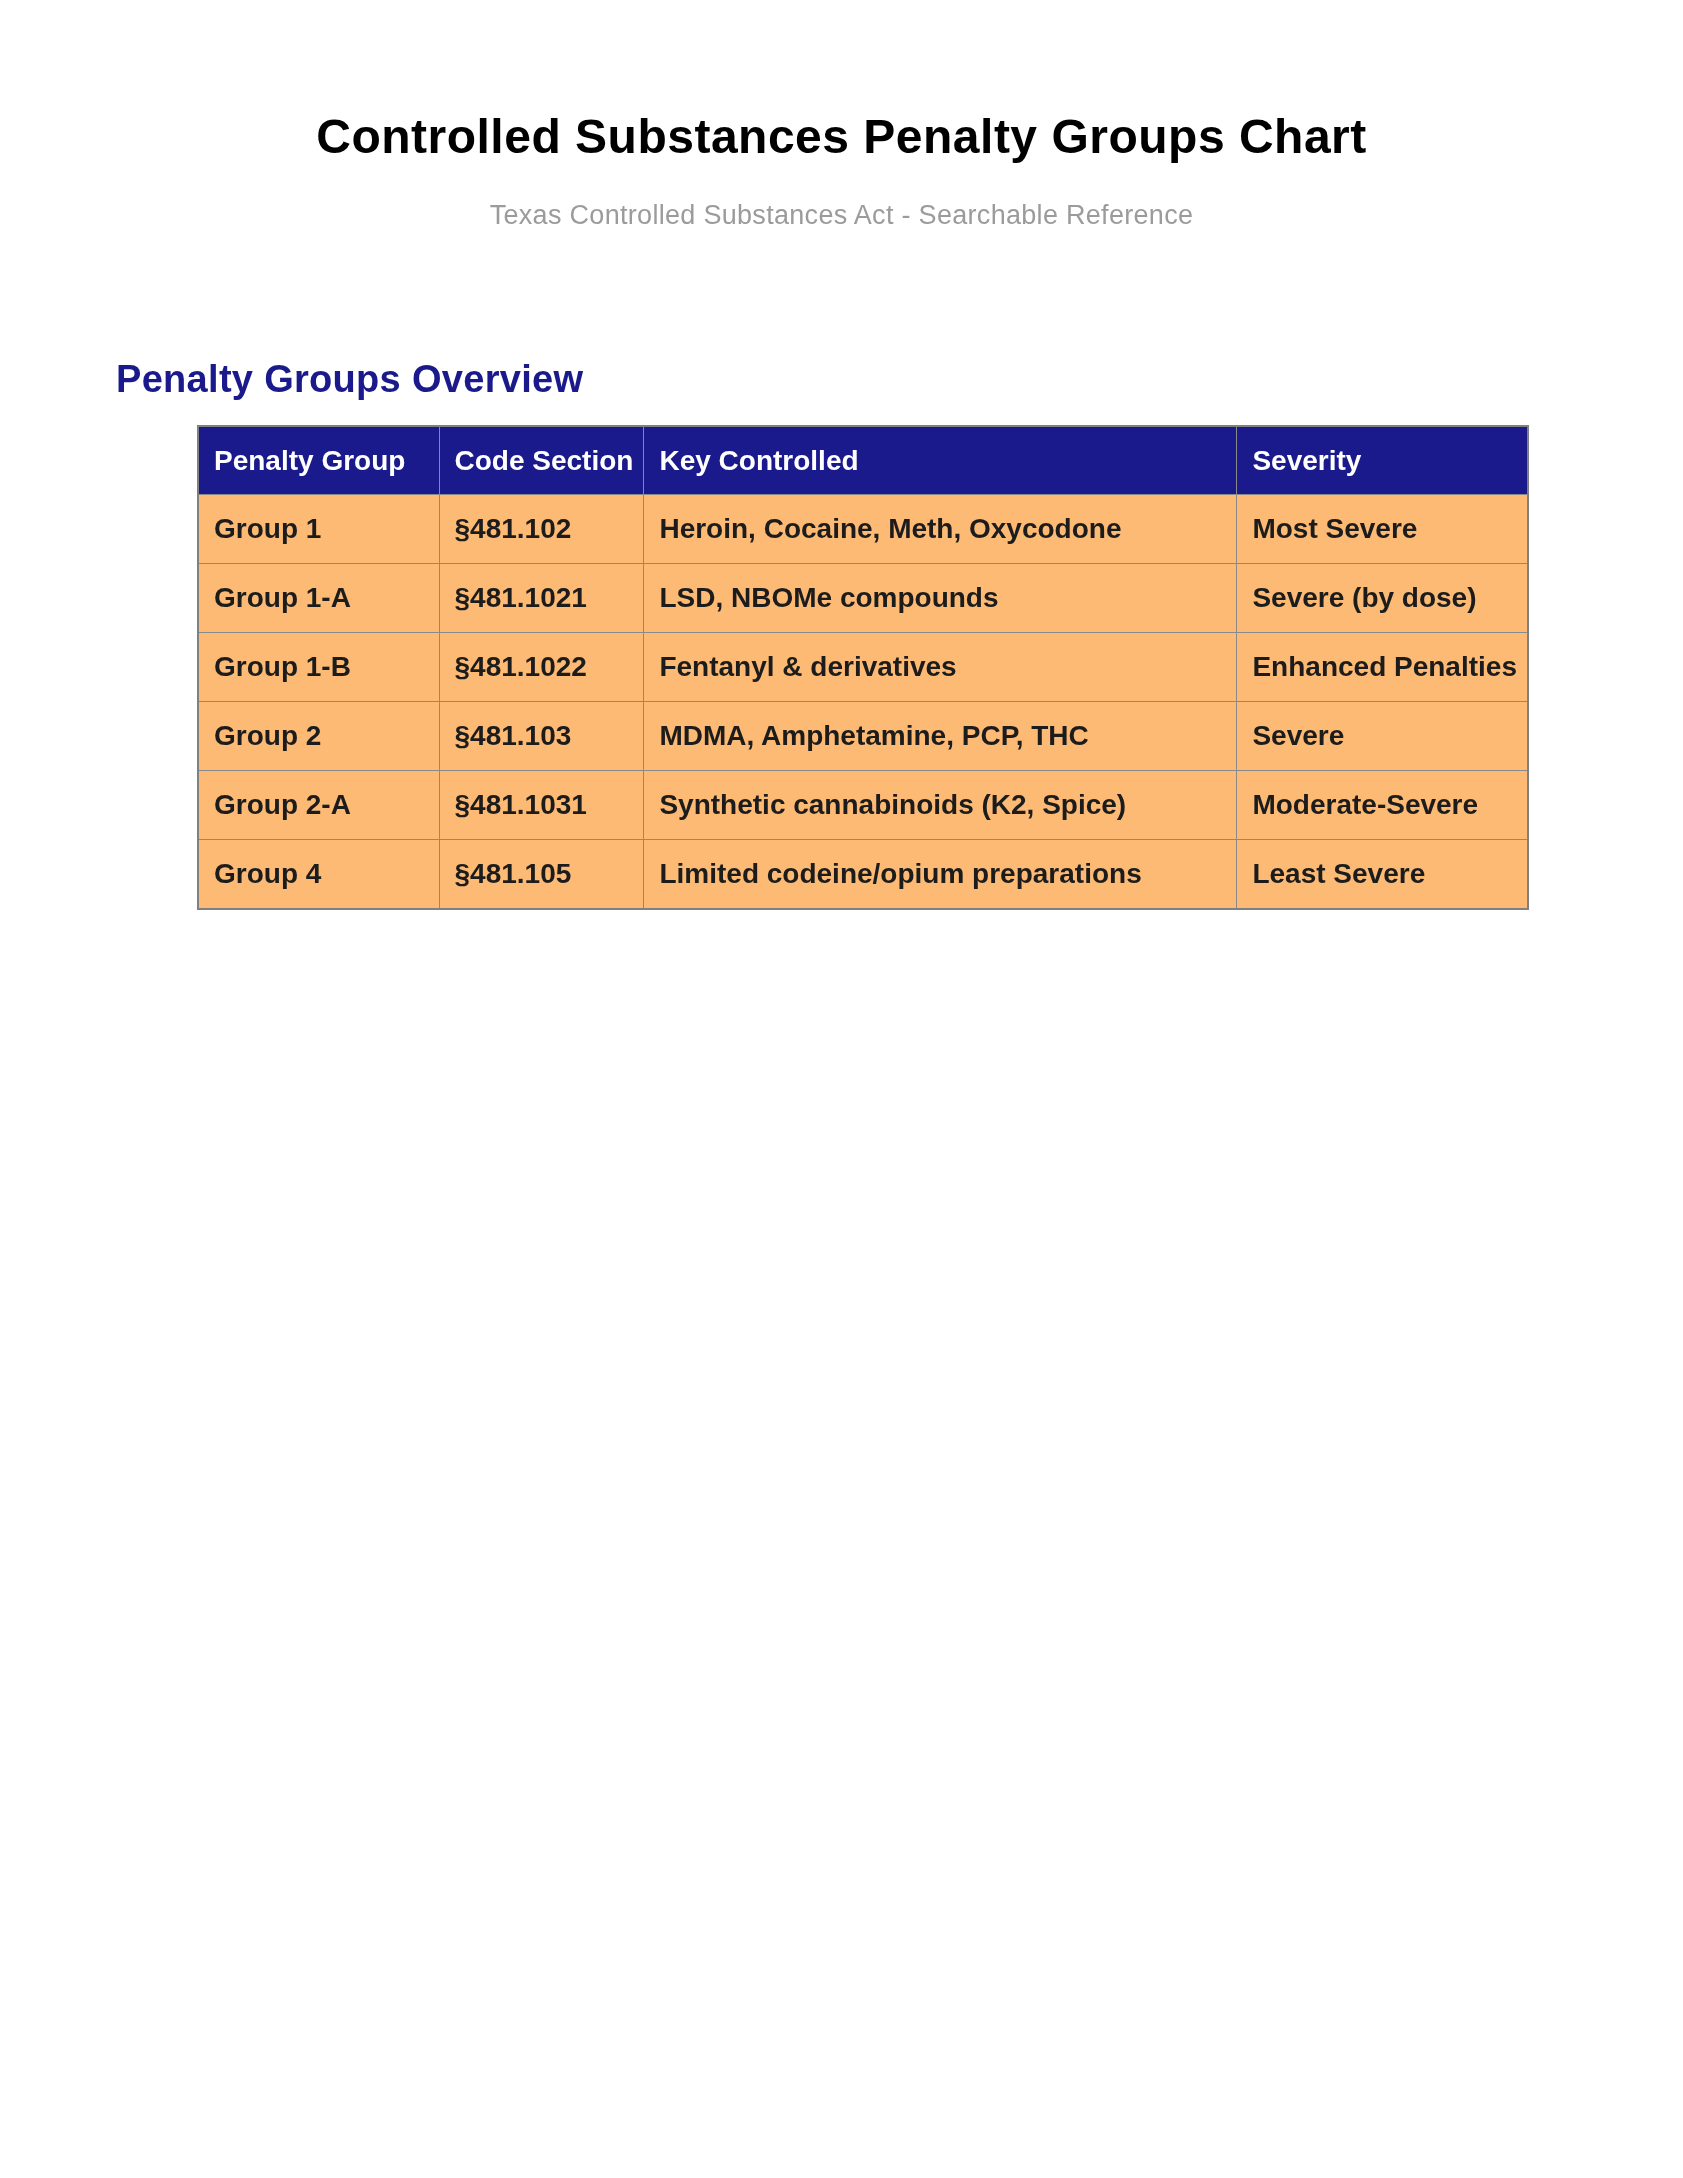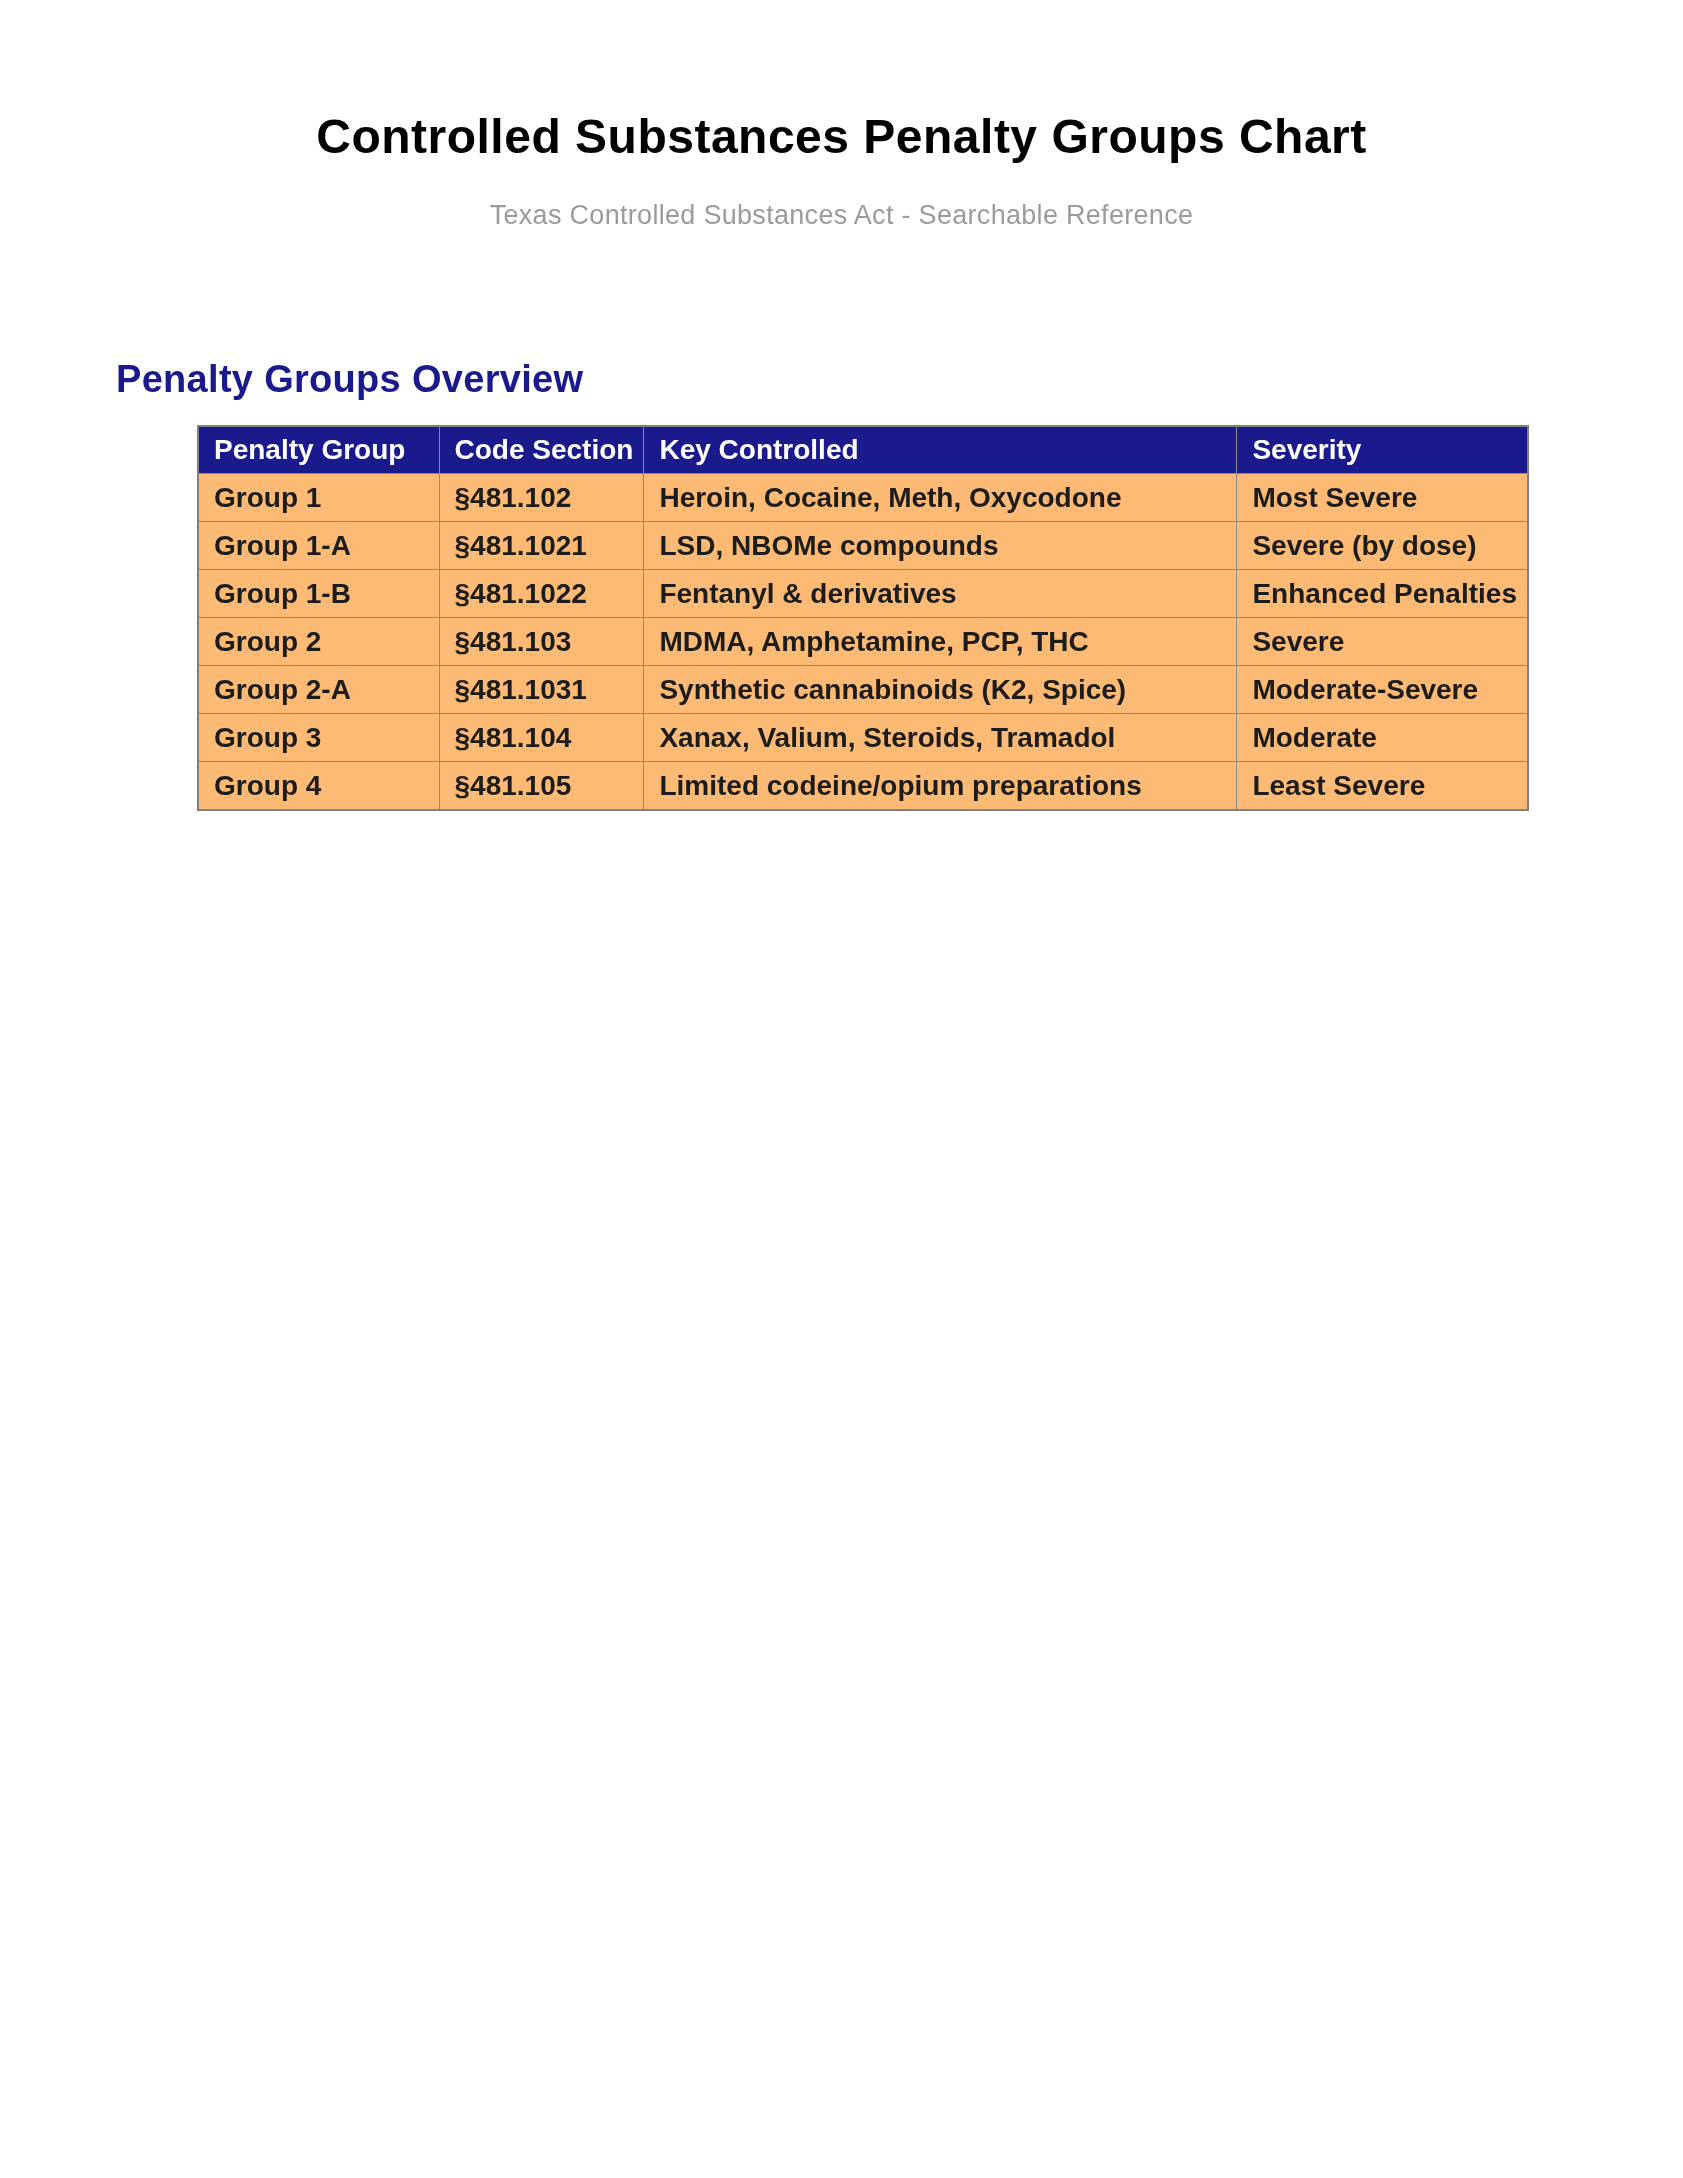--- a/index.html
+++ b/index.html
@@ -48,21 +48,21 @@
     margin: 24px 0 0 197px;
     table-layout: fixed;
     border: 2px solid #808080;
   }
   .pg-table th, .pg-table td {
     border: 1px solid #8a8a8a;
     font-size: 28px;
     text-align: left;
     vertical-align: middle;
     padding: 0 10px 0 15px;
-    height: 48px;
+    height: 69px;
     white-space: nowrap;
     overflow: hidden;
   }
   .pg-table th {
     background: #1a1a8c;
     color: #ffffff;
     font-weight: bold;
     border-color: #8a8a8a;
   }
   .pg-table td {
@@ -128,26 +128,20 @@
           <td>MDMA, Amphetamine, PCP, THC</td>
           <td>Severe</td>
         </tr>
         <tr>
           <td>Group 2-A</td>
           <td>§481.1031</td>
           <td>Synthetic cannabinoids (K2, Spice)</td>
           <td>Moderate-Severe</td>
         </tr>
         <tr>
-          <td>Group 3</td>
-          <td>§481.104</td>
-          <td>Xanax, Valium, Steroids, Tramadol</td>
-          <td>Moderate</td>
-        </tr>
-        <tr>
           <td>Group 4</td>
           <td>§481.105</td>
           <td>Limited codeine/opium preparations</td>
           <td>Least Severe</td>
         </tr>
       </tbody>
   </table>
 
 </div>
 

